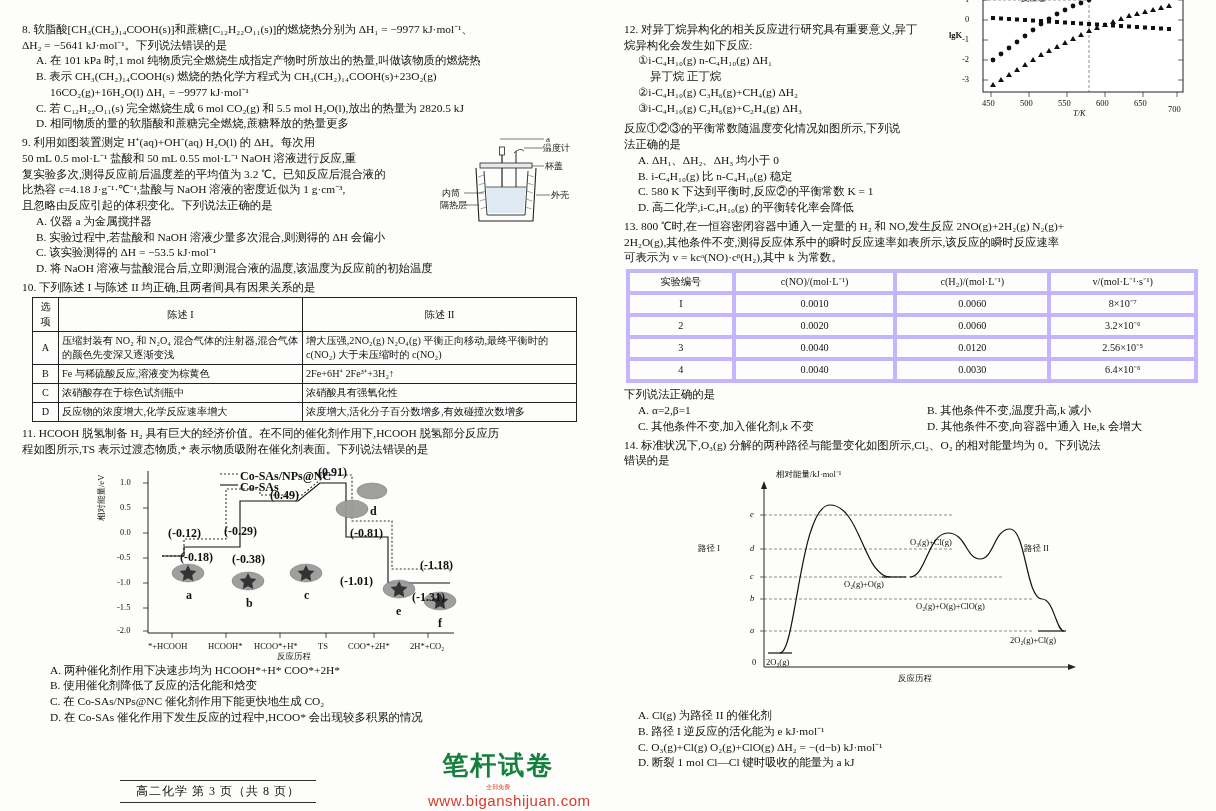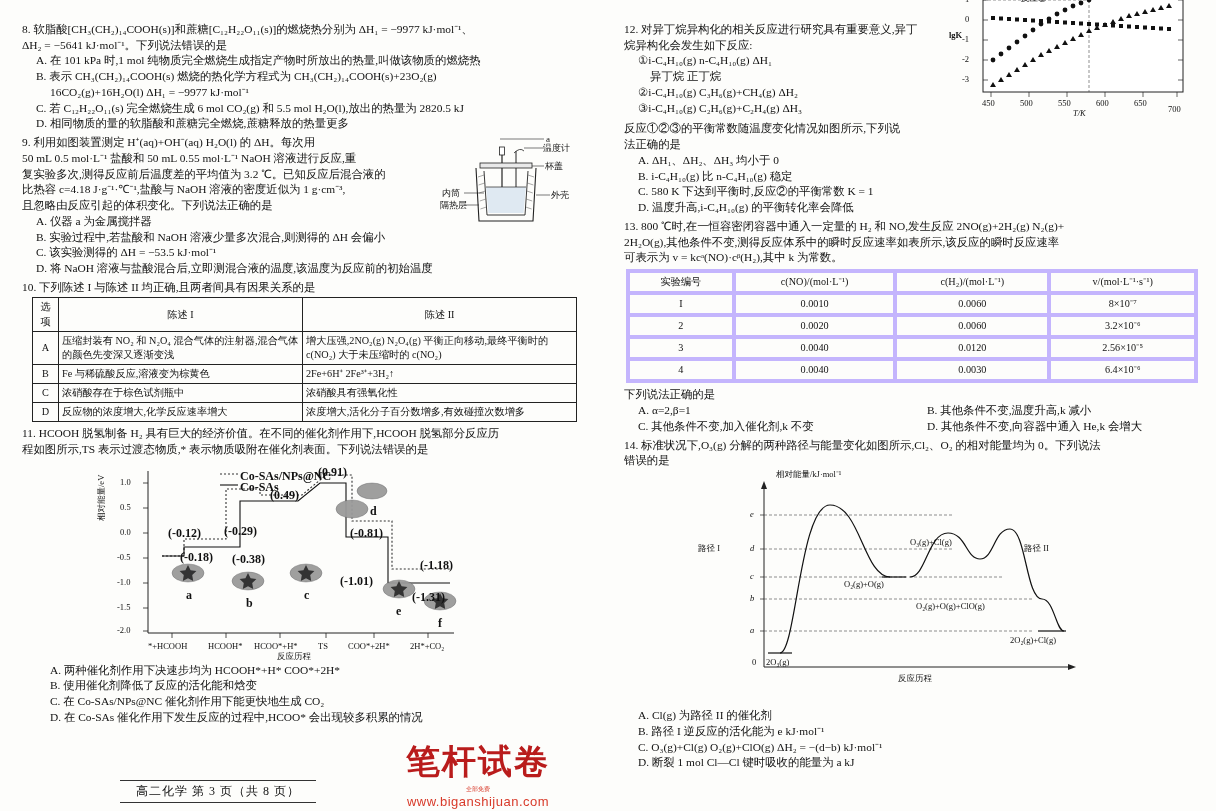--- a/index.html
+++ b/index.html
@@ -41,22 +41,22 @@
     letter-spacing:1px;
   }
   .footer.l { left:120px; }
   .footer .ln { display:inline-block; border-top:1px solid #333; border-bottom:1px solid #333; padding:2px 16px; }
 
   .watermark {
     position:absolute; left:406px; bottom:2px;
     text-align:center; color:#d83a2a;
     font-family:"Liberation Sans", sans-serif;
   }
-  .watermark .wm-main { font-size:34px; font-weight:bold; color:#b91c1c; letter-spacing:2px;}
-  .watermark .wm-sub { font-size:13px; color:#d83a2a; letter-spacing:0.5px; }
+  .watermark .wm-main { font-size:26px; font-weight:bold; color:#15803d; letter-spacing:2px;}
+  .watermark .wm-sub { font-size:15px; color:#d83a2a; letter-spacing:0.5px;margin-left:22px; }
   .wm-badge { font-size:6px; color:#d83a2a; }
 
   
   .fig9 { position:relative; width:150px; height:92px; margin:2px 0 2px 400px; }
   .fig9 .lbl { position:absolute; font-size:9px; white-space:nowrap; }
 
   
   .fig11 { position:relative; width:370px; height:200px; margin:3px auto 2px 80px; }
   .fig11 .lbl { position:absolute; font-size:12px; white-space:nowrap;font-weight:bold; }
   .fig11 .ax { position:absolute; font-size:8.5px; }
@@ -439,21 +439,21 @@
         <span class="lbl" style="left:120px; top:24px;">(580,1)</span>
       </div>
 
       <div style="width:320px; margin-top:-8px;">
         <div>反应①②③的平衡常数随温度变化情况如图所示,下列说</div>
         <div>法正确的是</div>
       </div>
       <div class="opt">A. ΔH₁、ΔH₂、ΔH₃ 均小于 0</div>
       <div class="opt">B. i-C₄H₁₀(g) 比 n-C₄H₁₀(g) 稳定</div>
       <div class="opt">C. 580 K 下达到平衡时,反应②的平衡常数 K = 1</div>
-      <div class="opt">D. 温度升高,i-C₄H₁₀(g) 的平衡转化率会降低</div>
+      <div class="opt">D. 高二化学,i-C₄H₁₀(g) 的平衡转化率会降低</div>
     </div>
 
     <div class="q">
       <span class="stem">13. 800 ℃时,在一恒容密闭容器中通入一定量的 H₂ 和 NO,发生反应 2NO(g)+2H₂(g)    N₂(g)+</span>
       <span class="stem">2H₂O(g),其他条件不变,测得反应体系中的瞬时反应速率如表所示,该反应的瞬时反应速率</span>
       <span class="stem">可表示为 v = kcᵃ(NO)·cᵝ(H₂),其中 k 为常数。</span>
       <table class="t13">
         <tbody>
             <tr>
           <th>实验编号</th>

